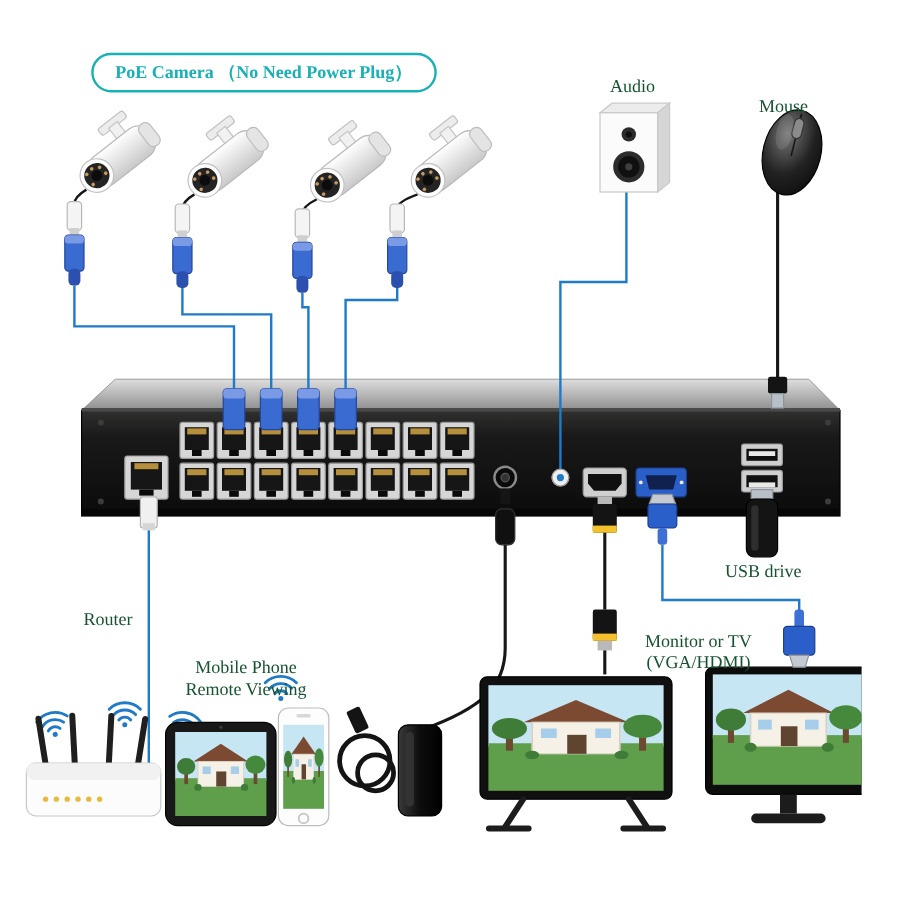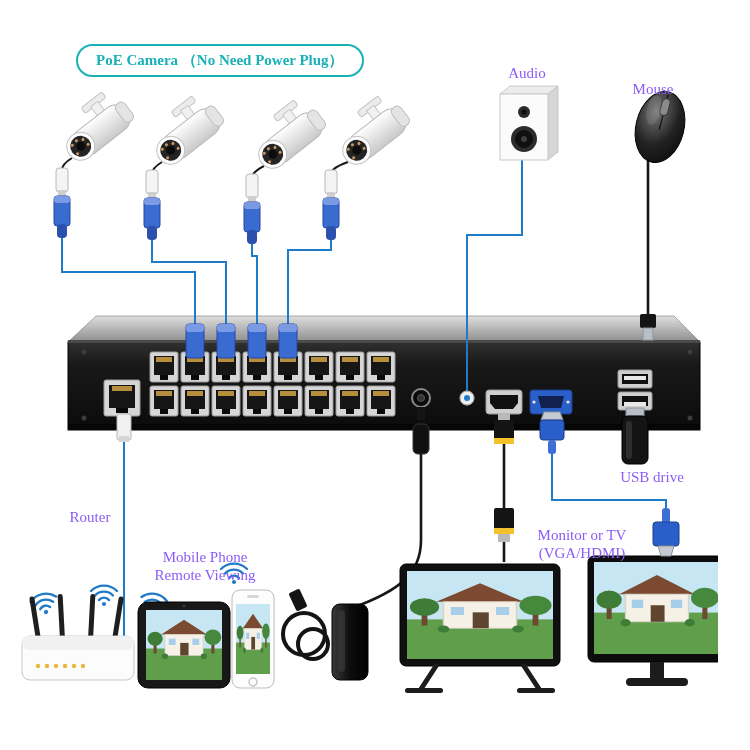--- a/index.html
+++ b/index.html
@@ -1,19 +1,19 @@
 <!DOCTYPE html>
 <html style="--accent-teal: #19b0b6; --cable-blue: #1f7ac8; --connector-blue: #3a6bd0; --vga-blue: #2a5fc9; --hdmi-yellow: #f3c12c;"><head>
 <meta charset="utf-8">
 <style>
   html,body{margin:0;padding:0;background:#fff}
   .stage{position:relative;width:718px;height:750px;background:#fff;overflow:hidden;
          font-family:Liberation Serif, serif}
   .stage svg{position:absolute;left:0;top:0}
-  .lbl{position:absolute;color:#8b5cf6;font-size:15px;text-align:center;line-height:1.22}
+  .lbl{position:absolute;color:#14532d;font-size:15px;text-align:center;line-height:1.22}
   .poe-box{position:absolute;left:76px;top:44px;border:2px solid var(--accent-teal,#19b0b6);
            color:var(--accent-teal,#19b0b6);border-radius:17px;padding:5px 18px;
            font-size:15px;font-weight:bold;background:#fff;white-space:nowrap}
   .wire-blue{fill:none;stroke:var(--cable-blue,#1f7ac8);stroke-width:2}
   .wire-black{fill:none;stroke:#171717;stroke-width:2.6}
   .thin-black{fill:none;stroke:#171717;stroke-width:2}
   .plug-blue{fill:var(--connector-blue,#3a6bd0);stroke:#24479e}
   .plug-band{fill:#7b9ae6}
   .vga-body{fill:var(--vga-blue,#2a5fc9);stroke:#1c3f8f}
   .yellow-band{fill:var(--hdmi-yellow,#f3c12c)}
@@ -340,21 +340,21 @@
     <rect x="662" y="508" width="8" height="16" rx="3" fill="#3e6fd4"></rect>
     <rect x="653" y="522" width="26" height="24" rx="3" class="vga-body"></rect>
     <polygon points="658,546 674,546 671,556 661,556" fill="#c4c9d2" stroke="#8d949c"></polygon>
   </g>
 </svg>
 
 <div class="poe-box">PoE Camera （No Need Power Plug）</div>
 
 <div class="lbl" style="left:497px;top:64px;width:60px">Audio</div>
 <div class="lbl" style="left:623px;top:80px;width:60px">Mouse</div>
-<div class="lbl" style="left:604px;top:468px;width:96px">USB drive</div>
+<div class="lbl" style="left:588px;top:468px;width:96px">USB drive</div>
 <div class="lbl" style="left:60px;top:508px;width:60px">Router</div>
 
 <div class="lbl" style="left:524px;top:526px;width:116px">
   <div>Monitor or TV</div>
   <div>(VGA/HDMI)</div>
 </div>
 
 <div class="lbl" style="left:136px;top:548px;width:138px">
   <div>Mobile Phone</div>
   <div>Remote Viewing</div>

